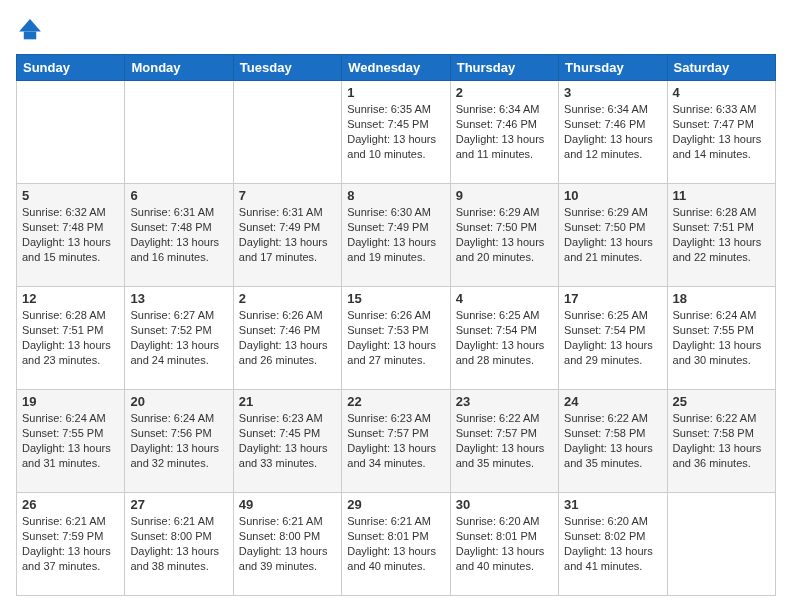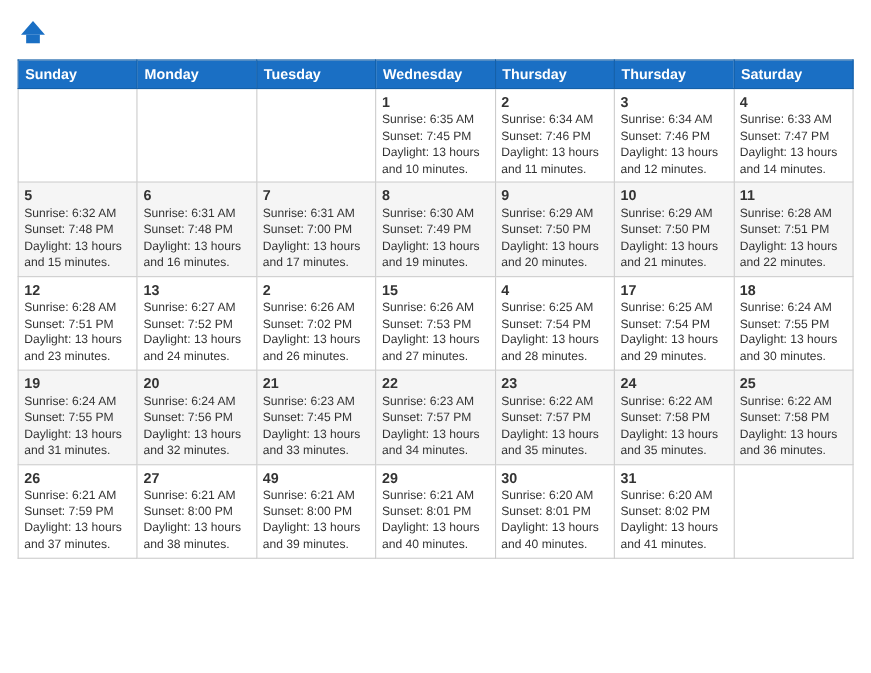--- a/index.html
+++ b/index.html
@@ -5,21 +5,21 @@
     * { margin: 0; padding: 0; box-sizing: border-box; }
     body {
       width: 792px;
       height: 612px;
       font-family: Arial, sans-serif;
       background: #fff;
       overflow: hidden;
     }
     .page {
       width: 792px;
-      height: 508px;
+      height: 612px;
       padding: 16px;
       display: flex;
       flex-direction: column;
     }
     .header {
       display: flex;
       justify-content: space-between;
       align-items: flex-start;
       margin-bottom: 10px;
     }
@@ -174,21 +174,21 @@
           <td>
             <div class="day-number">6</div>
             <div class="day-info">Sunrise: 6:31 AM
 Sunset: 7:48 PM
 Daylight: 13 hours
 and 16 minutes.</div>
           </td>
           <td>
             <div class="day-number">7</div>
             <div class="day-info">Sunrise: 6:31 AM
-Sunset: 7:00 PM
+Sunset: 7:49 PM
 Daylight: 13 hours
 and 17 minutes.</div>
           </td>
           <td>
             <div class="day-number">8</div>
             <div class="day-info">Sunrise: 6:30 AM
 Sunset: 7:49 PM
 Daylight: 13 hours
 and 19 minutes.</div>
           </td>
@@ -225,21 +225,21 @@
           <td>
             <div class="day-number">13</div>
             <div class="day-info">Sunrise: 6:27 AM
 Sunset: 7:52 PM
 Daylight: 13 hours
 and 24 minutes.</div>
           </td>
           <td>
             <div class="day-number">2</div>
             <div class="day-info">Sunrise: 6:26 AM
-Sunset: 7:02 PM
+Sunset: 7:46 PM
 Daylight: 13 hours
 and 26 minutes.</div>
           </td>
           <td>
             <div class="day-number">15</div>
             <div class="day-info">Sunrise: 6:26 AM
 Sunset: 7:53 PM
 Daylight: 13 hours
 and 27 minutes.</div>
           </td>

